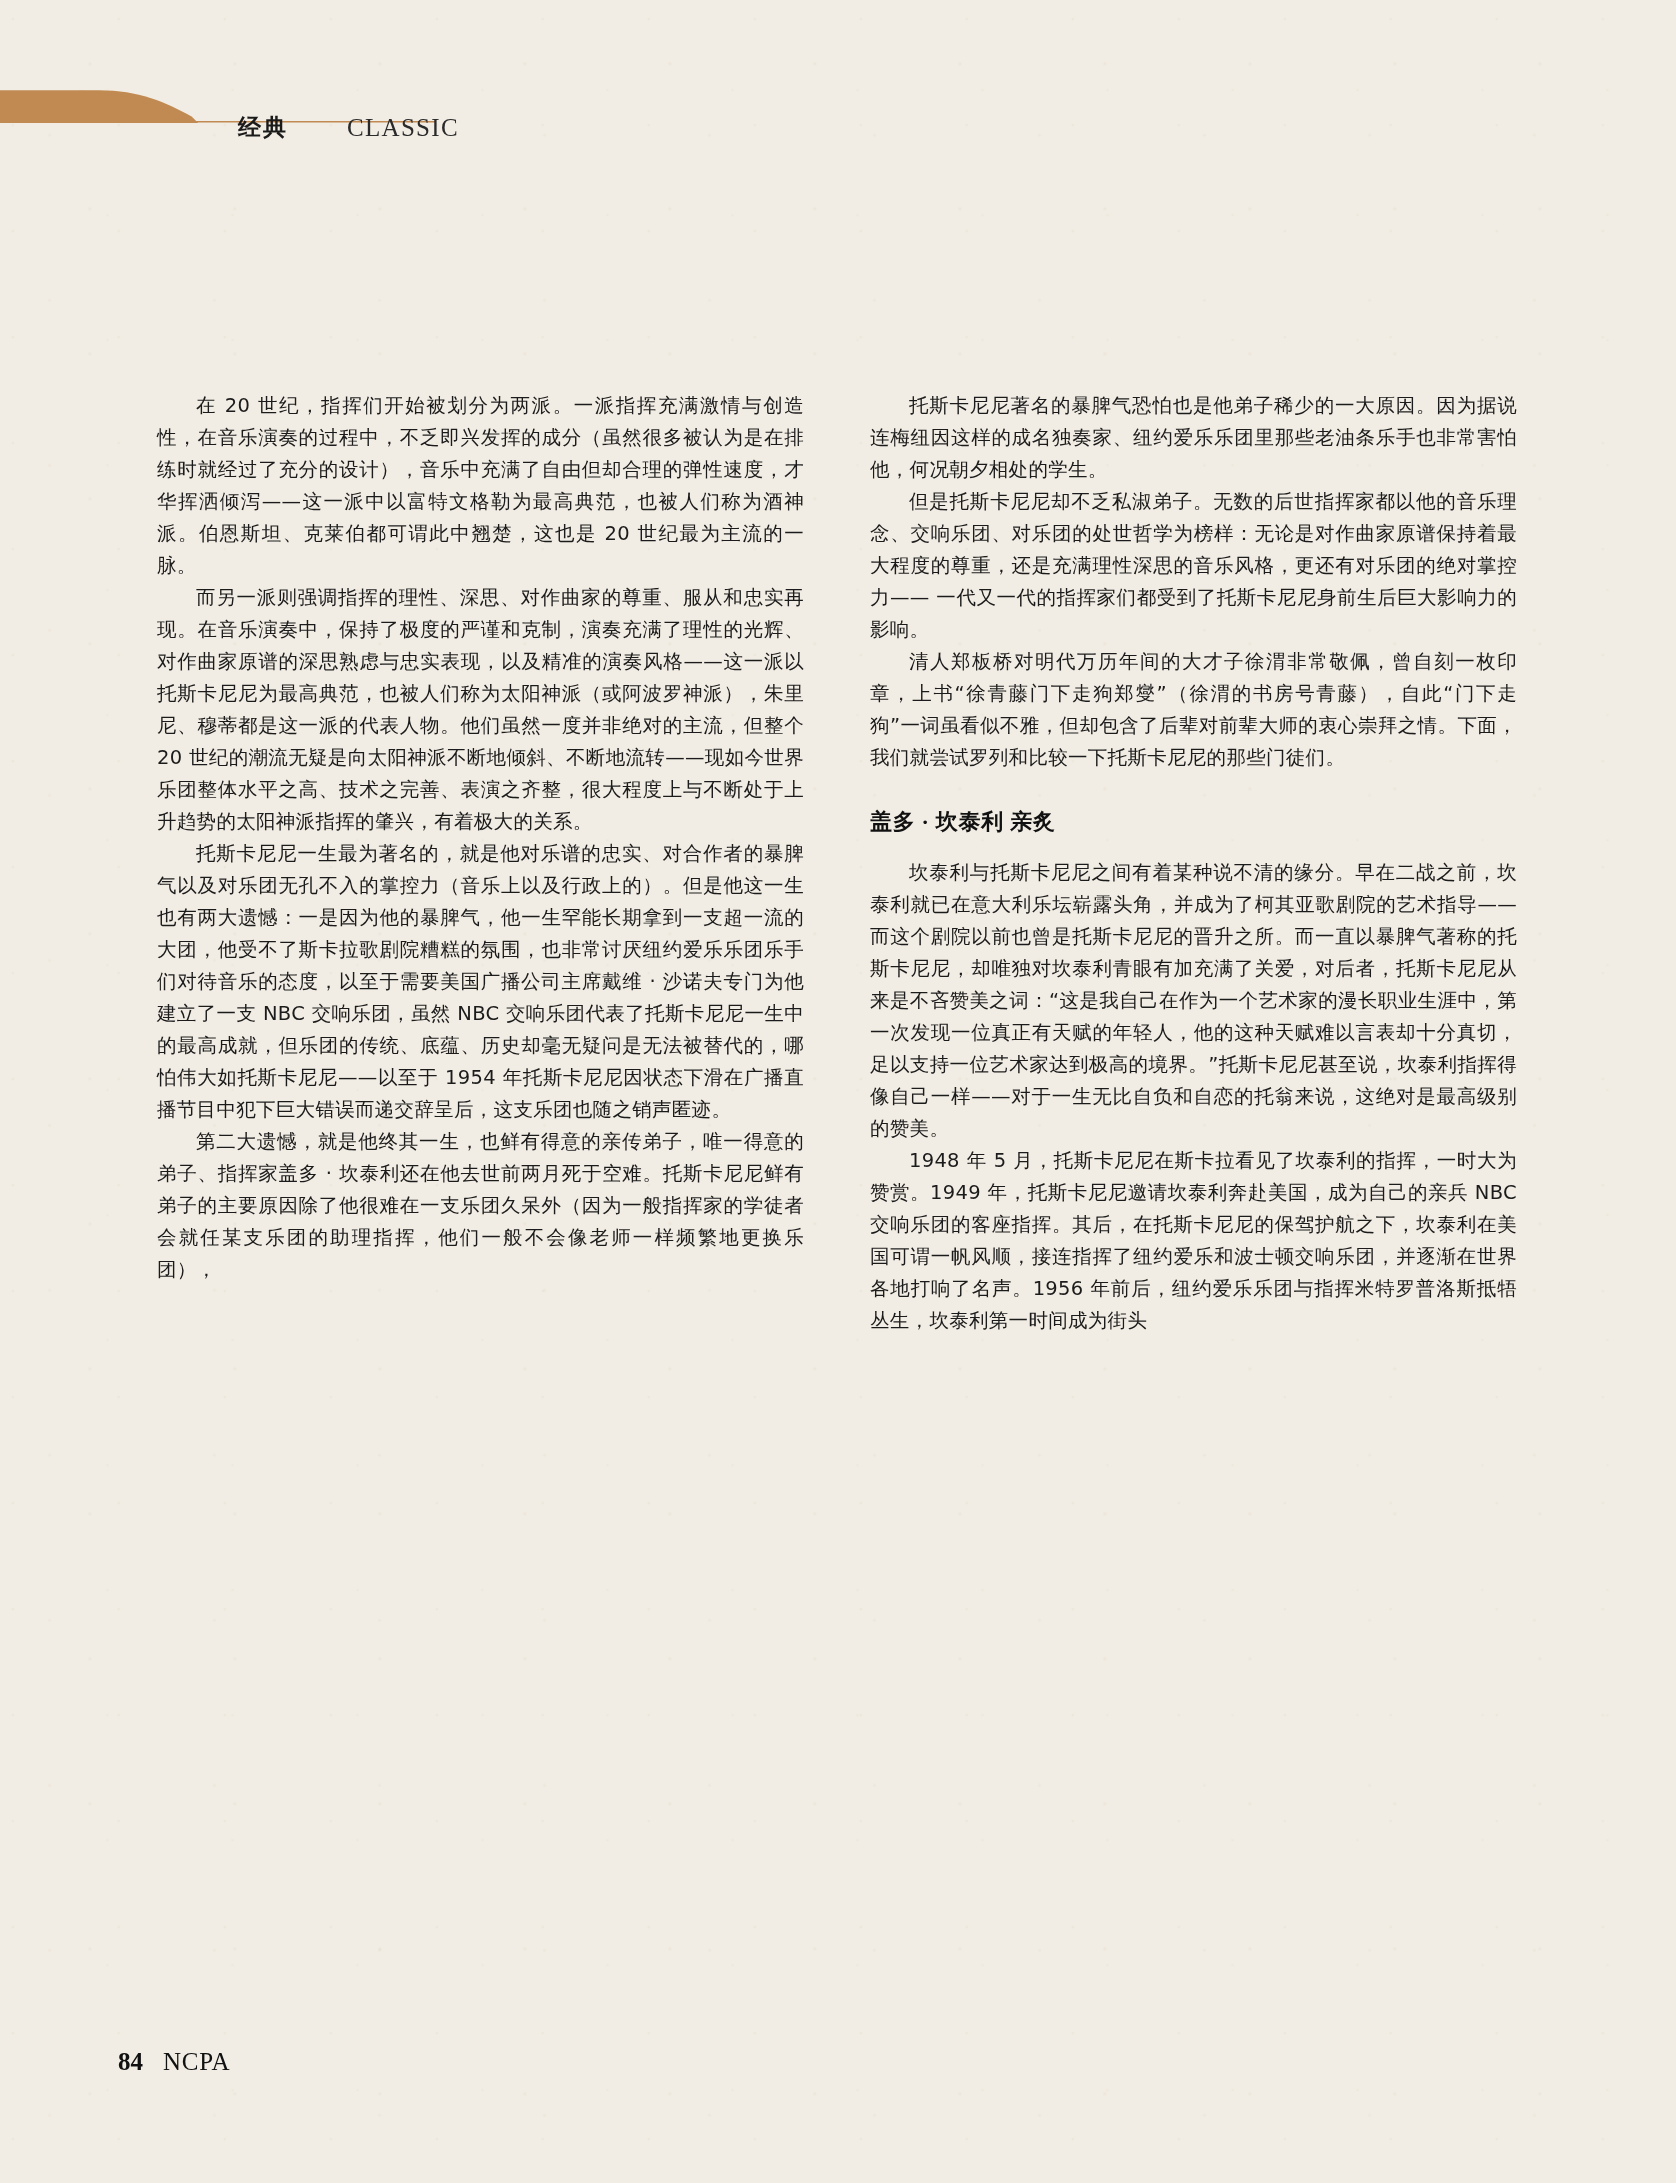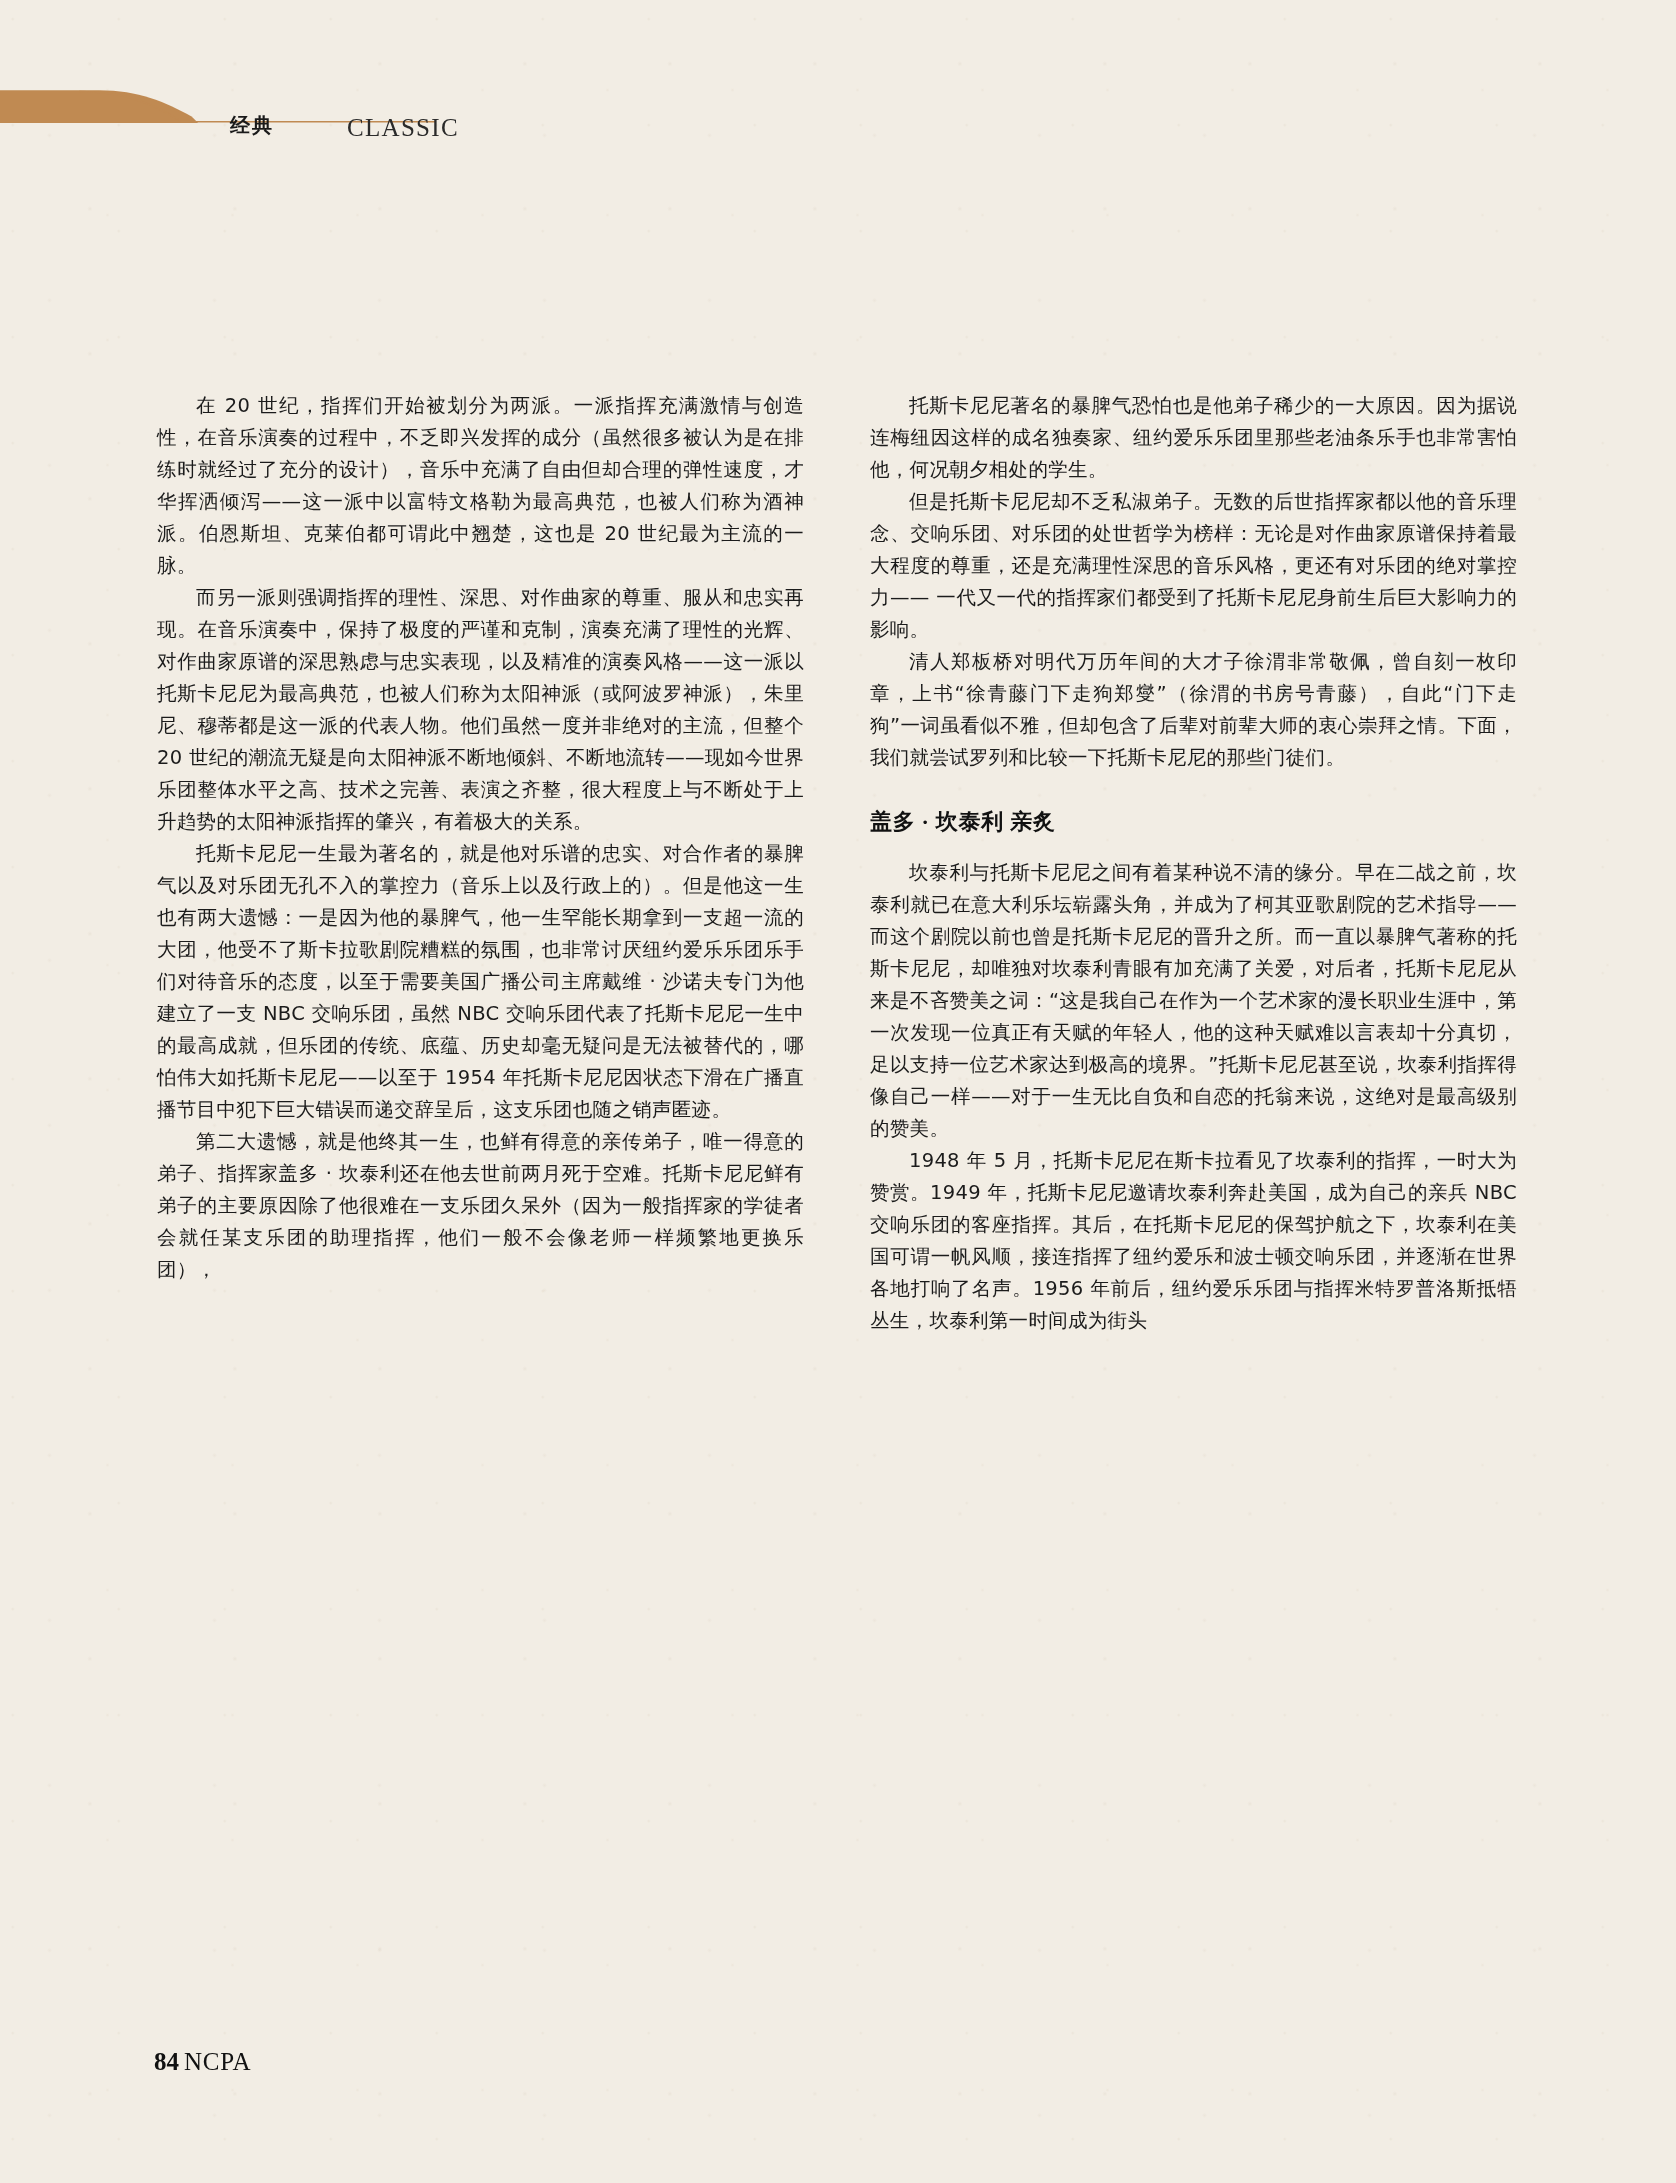--- a/index.html
+++ b/index.html
@@ -37,25 +37,25 @@
   }
   .header-swoosh {
     position: absolute;
     top: 0;
     left: 0;
     width: 436px;
     height: 46px;
   }
   .header-label-cn {
     position: absolute;
-    left: 230px;
+    left: 238px;
     top: 112px;
     font-family: "Liberation Serif", serif;
     font-weight: bold;
-    font-size: 20px;
+    font-size: 23px;
     letter-spacing: 2px;
     color: #1a1a1a;
   }
   .header-label-en {
     position: absolute;
     left: 347px;
     top: 114px;
     font-family: "Liberation Serif", serif;
     font-size: 25px;
     letter-spacing: 1.3px;
@@ -96,22 +96,21 @@
     text-indent: 0;
   }
 
   
   .footer {
     position: absolute;
     left: 118px;
     bottom: 107px;
     display: flex;
     align-items: baseline;
-    gap: 5px;
-    margin-left: 36px;
+    gap: 20px;
   }
   .folio-number {
     font-family: "Liberation Serif", serif;
     font-weight: bold;
     font-size: 25px;
     color: #111;
   }
   .folio-label {
     font-family: "Liberation Serif", serif;
     font-weight: normal;

